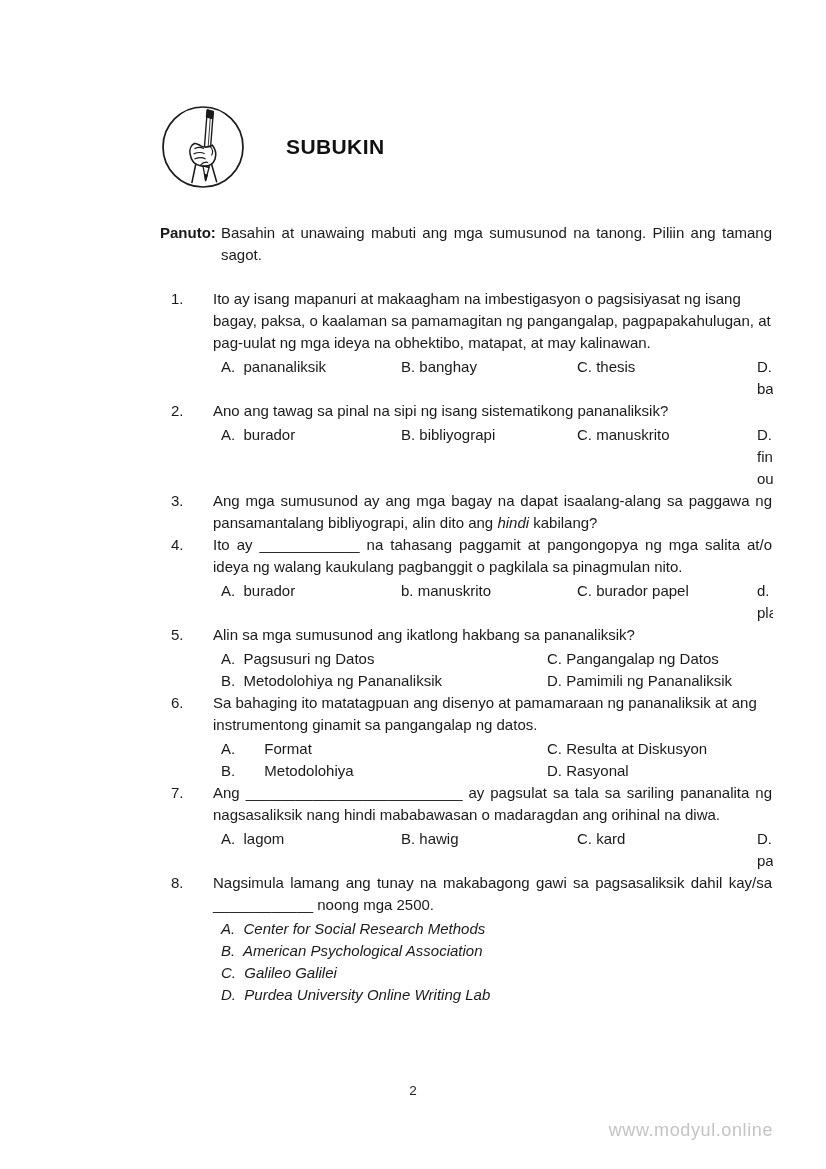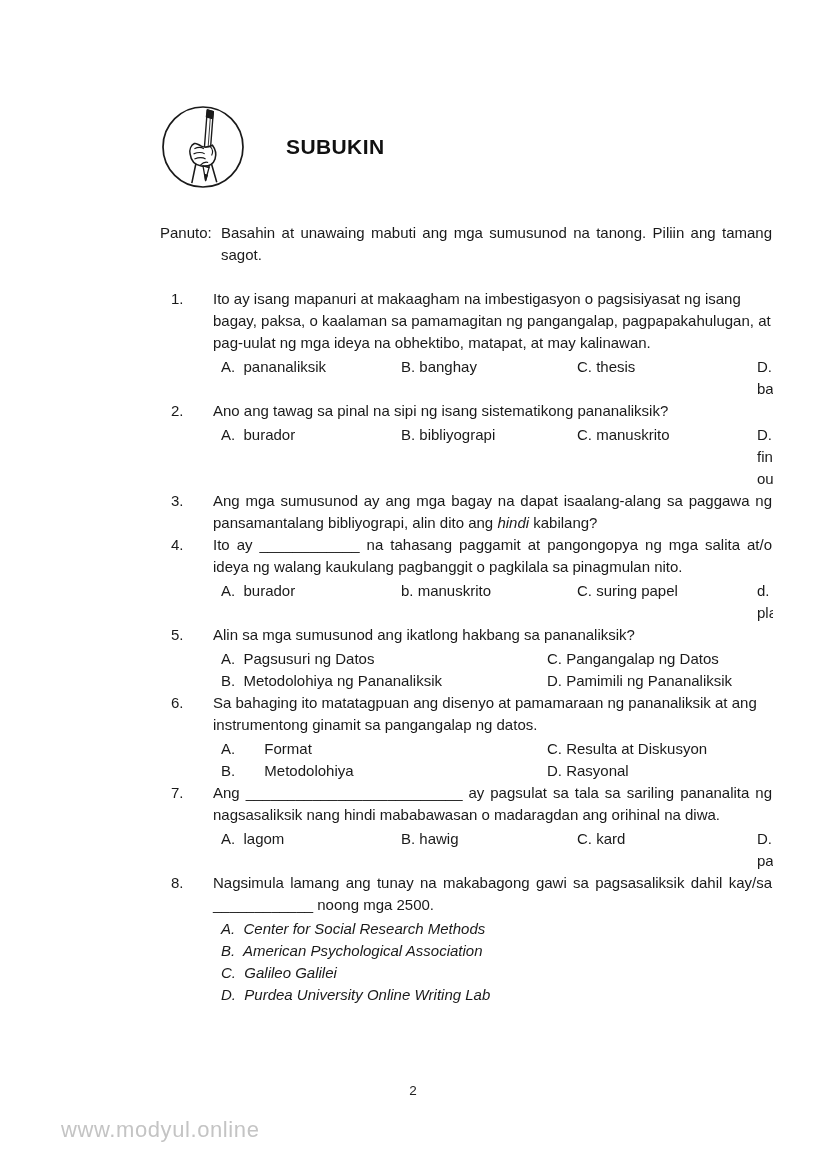--- a/index.html
+++ b/index.html
@@ -41,21 +41,21 @@
     color: #111;
   }
   
   .panuto {
     display: flex;
     margin-bottom: 22px;
   }
   .panuto-label {
     flex: none;
     width: 61px;
-    font-weight: normal;
+    font-weight: bold;
   }
   .panuto-text {
     flex: 1;
     text-align: justify;
   }
   
   .q { display: flex; }
   .qnum {
     flex: none;
     width: 53px;
@@ -82,25 +82,25 @@
     position: absolute;
     left: 0;
     top: 1080px;
     width: 100%;
     text-align: center;
     font-size: 13.5px;
     color: #222;
   }
   .watermark {
     position: absolute;
-    left: 8px;
+    left: 0;
     top: 1119px;
     width: 100%;
-    text-align: left;
-    font-size: 22px;
+    text-align: right;
+    font-size: 18px;
     letter-spacing: 0.6px;
     color: #c4c4c4;
   }
 </style>
 </head>
 <body>
 
 <div class="page">
   <div class="content">
 
@@ -168,21 +168,21 @@
         </div>
       </div>
 
       <div class="q">
         <div class="qnum">4.</div>
         <div class="qbody">
           <p class="qtext justify">Ito ay ____________ na tahasang paggamit at pangongopya ng mga salita at/o ideya ng walang kaukulang pagbanggit o pagkilala sa pinagmulan nito.</p>
           <div class="opts grid4">
             <span class="opt">A.  burador</span>
             <span class="opt">b. manuskrito</span>
-            <span class="opt">C. suring papel</span>
+            <span class="opt">C. burador papel</span>
             <span class="opt">d. plagiarism</span>
           </div>
         </div>
       </div>
 
       <div class="q">
         <div class="qnum">5.</div>
         <div class="qbody">
           <p class="qtext">Alin sa mga sumusunod ang ikatlong hakbang sa pananaliksik?</p>
           <div class="opts grid2">

